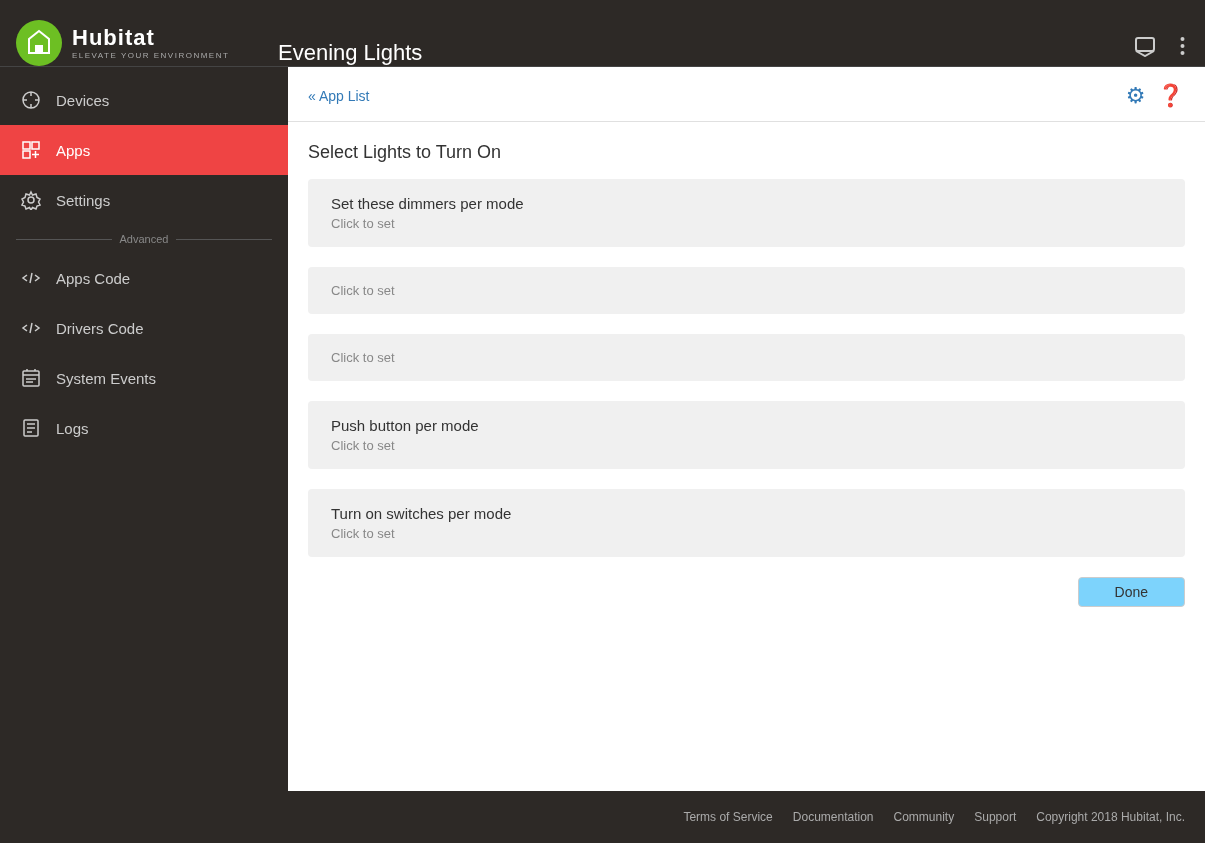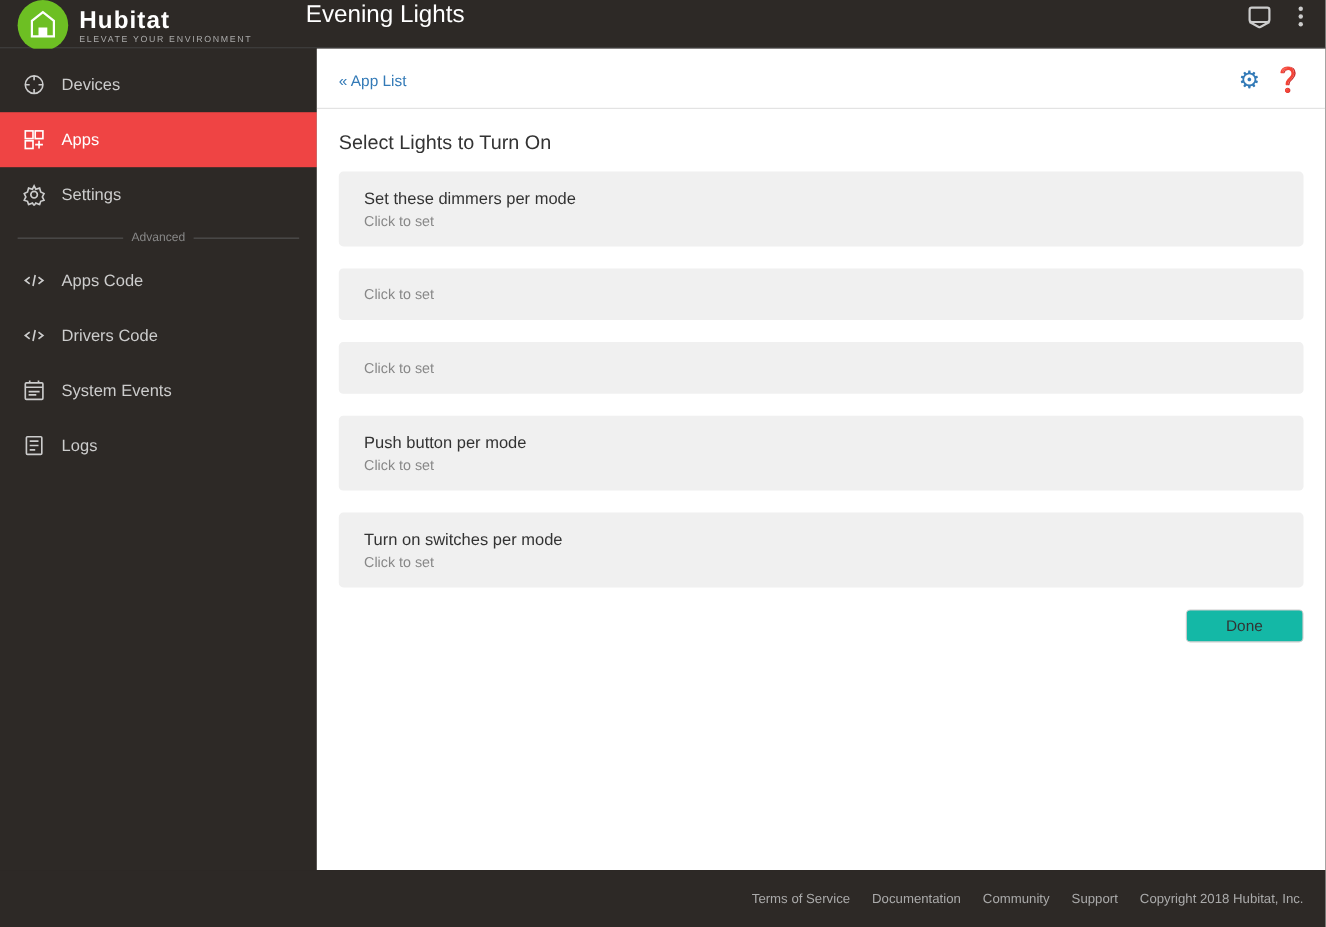--- a/index.html
+++ b/index.html
@@ -1,23 +1,23 @@
 <!DOCTYPE html>
 <html><head>
   <meta charset="utf-8">
   <style>
     * { box-sizing: border-box; margin: 0; padding: 0; }
     body { font-family: 'Helvetica Neue', Arial, sans-serif; background: #2d2926; color: #fff; height: 843px; width: 1205px; overflow: hidden; display: flex; flex-direction: column; }
 
     
     .top-header {
       background: #2d2926;
-      height: 44px;
-      display: flex;
-      align-items: flex-start;
+      height: 67px;
+      display: flex;
+      align-items: flex-end;
       padding: 0 16px;
       border-bottom: 1px solid #444;
       flex-shrink: 0;
     }
     .logo-area {
       display: flex;
       align-items: center;
       width: 242px;
       flex-shrink: 0;
     }
@@ -171,21 +171,21 @@
       color: #888;
     }
 
     .done-area {
       padding: 20px 20px 24px;
       display: flex;
       justify-content: flex-end;
     }
     .done-btn {
       padding: 6px 36px;
-      background: #14b8a6;
+      background: #7dd3fc;
       border: 1px solid #ccc;
       border-radius: 4px;
       font-size: 14px;
       color: #333;
       cursor: pointer;
     }
 
     
     .footer {
       background: #2d2926;

